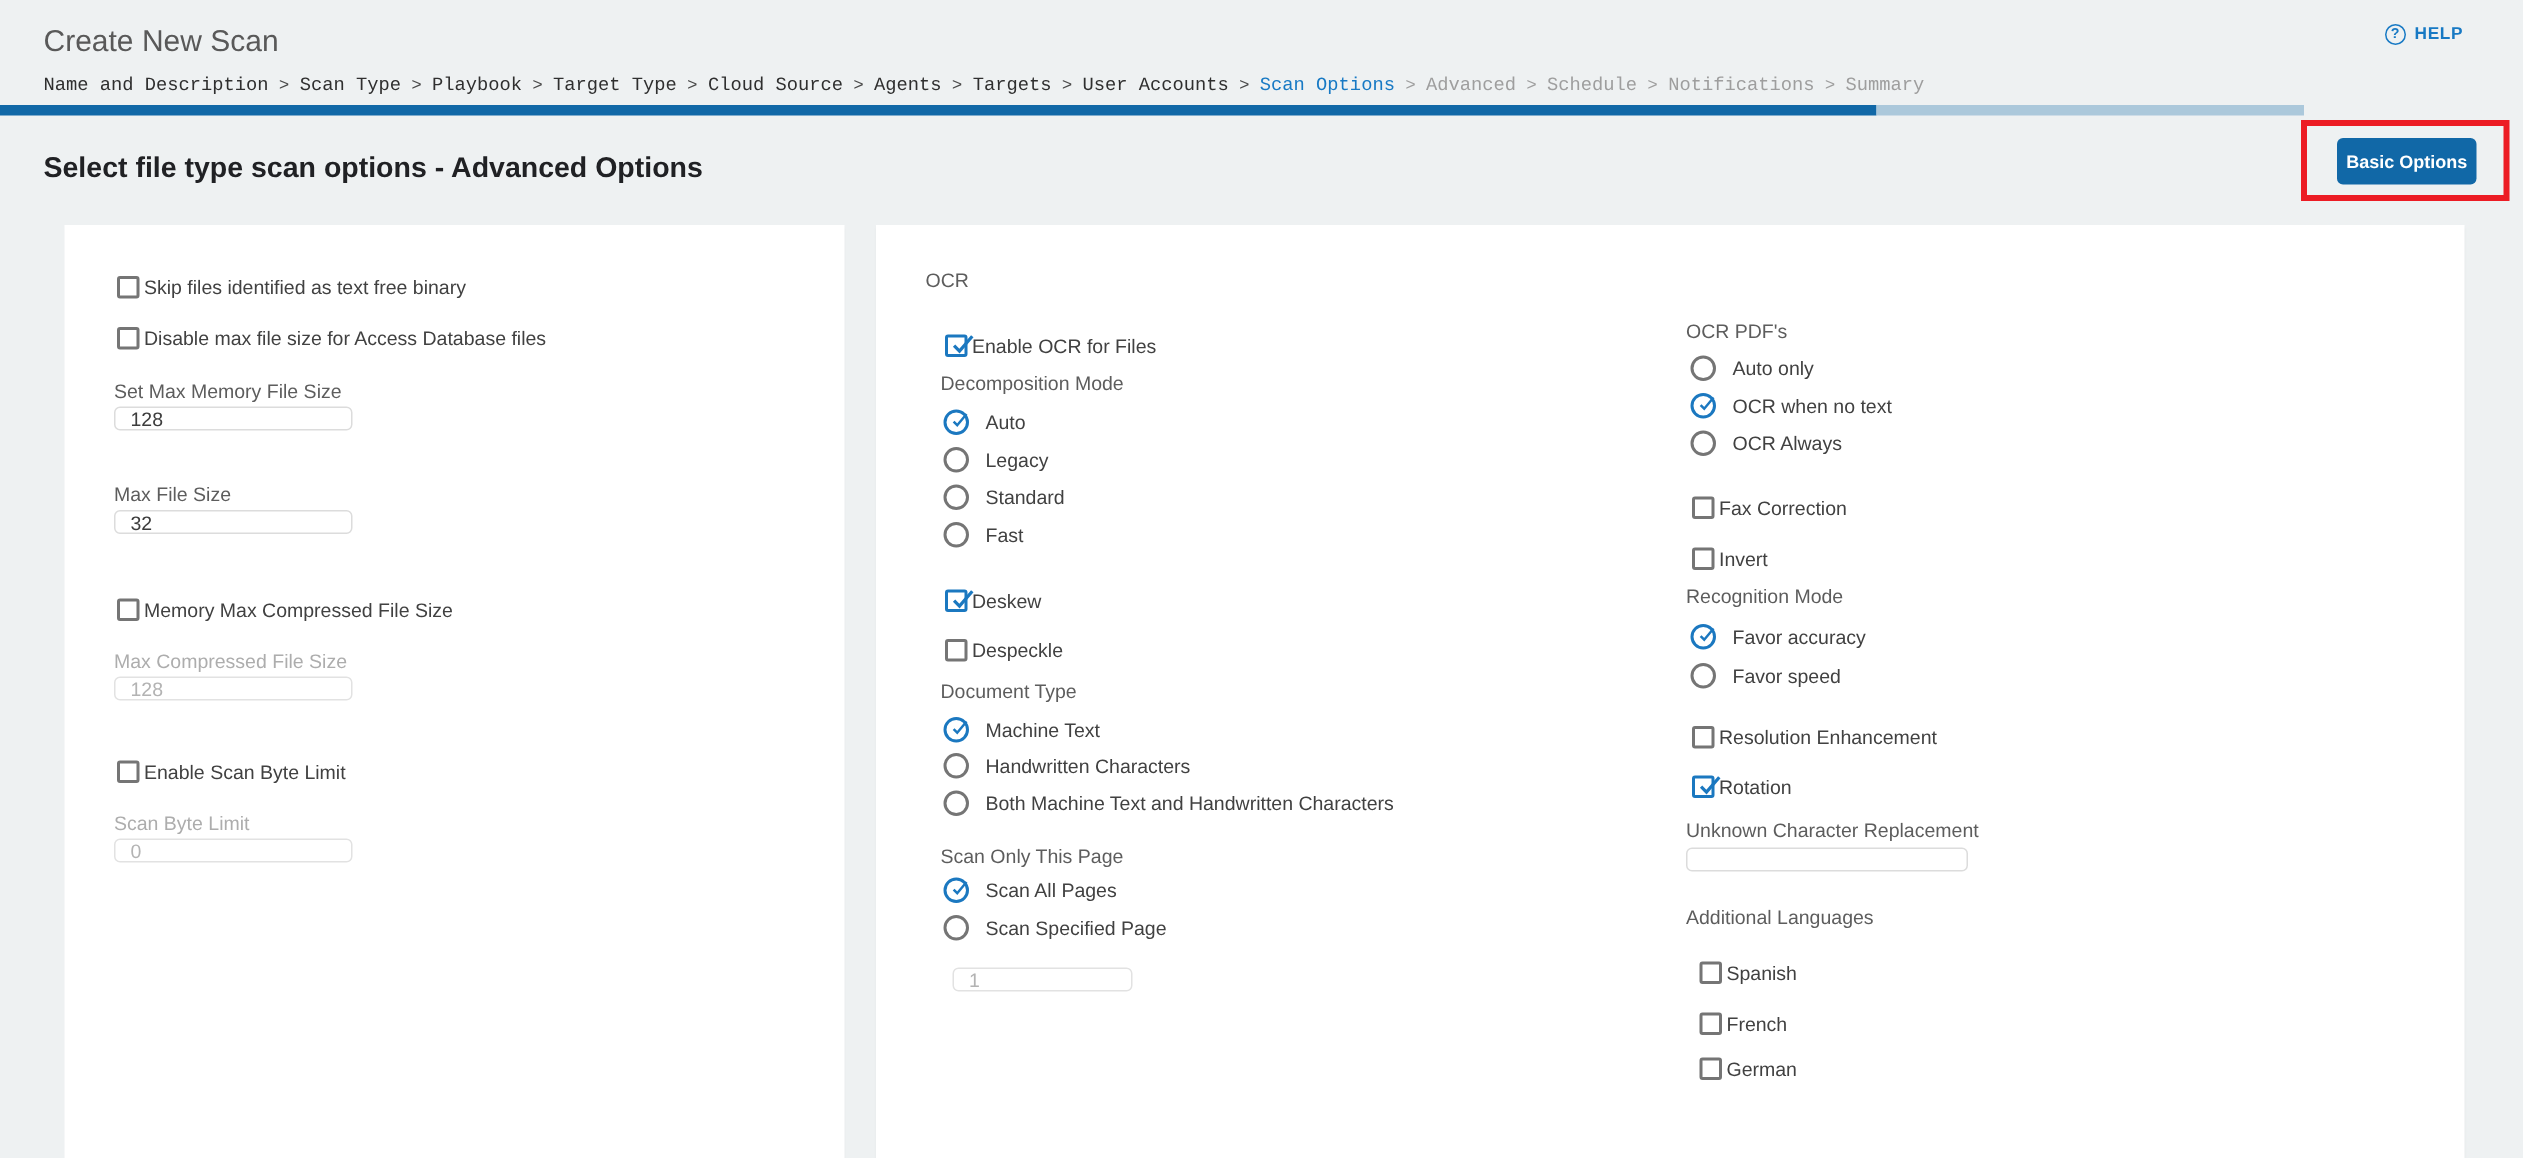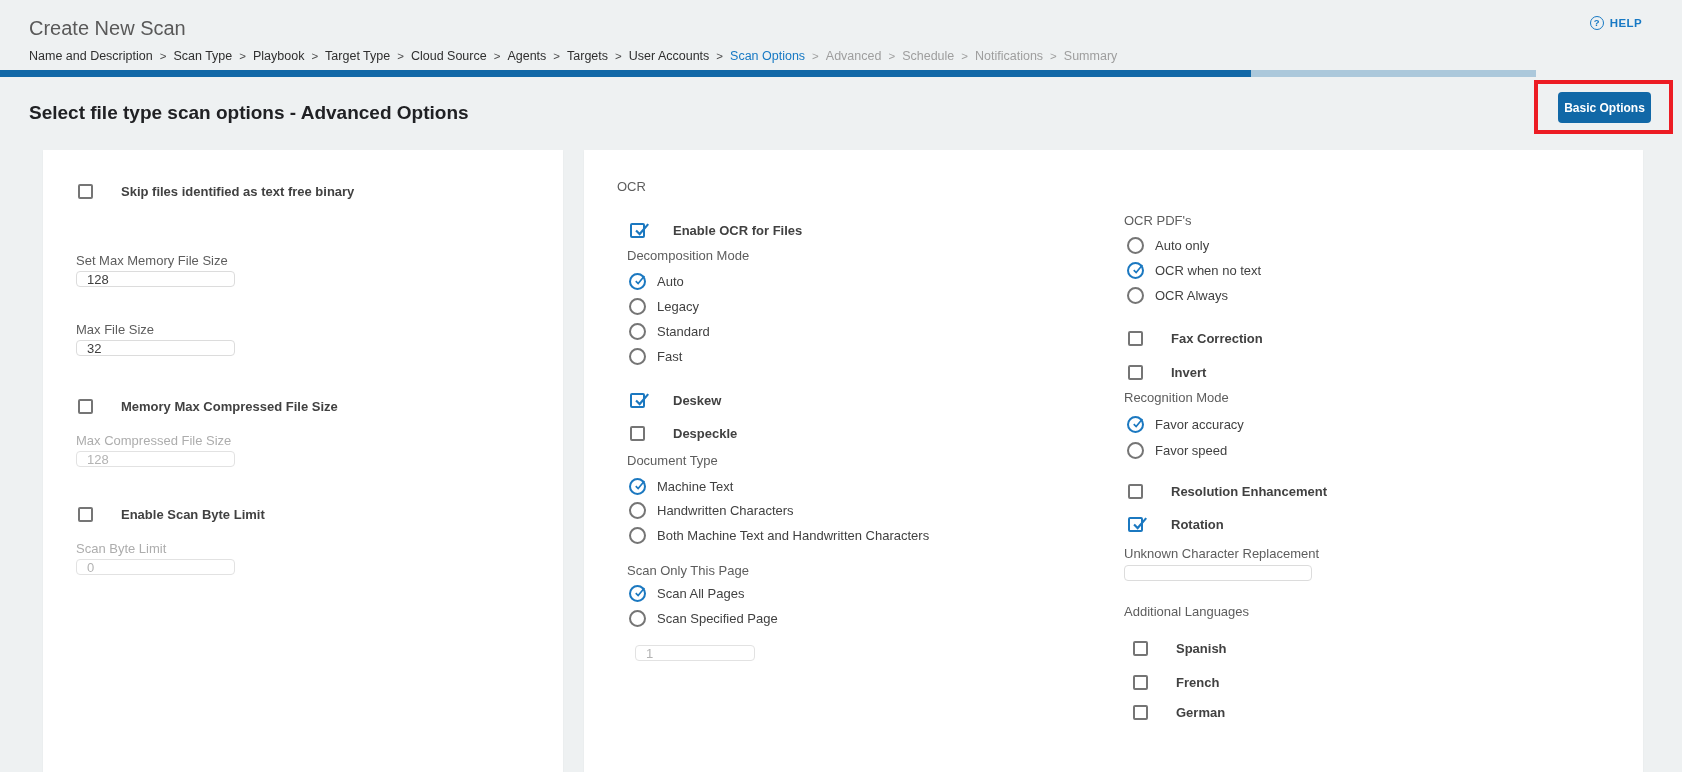--- a/index.html
+++ b/index.html
@@ -23,21 +23,21 @@
     background:var(--bg);
     font-family:"Liberation Sans", sans-serif;
     -webkit-font-smoothing:antialiased;
   }
   
   .page-title{position:absolute;left:29px;top:4px;font-size:20px;font-weight:400;color:#595959;}
   .help{position:absolute;right:40px;top:16px;display:flex;align-items:center;gap:6px;color:var(--accent);cursor:pointer;}
   .help-icon{width:14px;height:14px;border:1.5px solid var(--accent);border-radius:50%;font-size:9.5px;font-weight:700;display:flex;align-items:center;justify-content:center;line-height:1;}
   .help-label{font-size:11.5px;font-weight:700;letter-spacing:.4px;}
   .breadcrumb{position:absolute;left:29px;top:49px;font-size:12.5px;color:#333;white-space:nowrap;}
-  .crumb{cursor:default;}
+  .crumb{cursor:default;font-family:Liberation Mono, monospace;}
   .crumb.done{color:#2f2f2f;}
   .crumb.active{color:var(--accent);}
   .crumb.upcoming{color:#9e9e9e;}
   .crumb-sep{margin:0 7px;font-size:11.5px;}
   .crumb-sep.done{color:#4a4a4a;}
   .crumb-sep.upcoming{color:#9e9e9e;}
   .progress-track{position:absolute;left:0;top:70px;width:1682px;height:7px;}
   .progress-complete{position:absolute;left:0;top:0;height:7px;background:var(--bar-dark);}
   .progress-current{position:absolute;top:0;height:7px;background:var(--bar-light);}
   
@@ -45,21 +45,21 @@
   .annotation-box{position:absolute;left:1534px;top:80px;width:139px;height:54px;border:4px solid var(--red);}
   .basic-options-btn{position:absolute;left:1558px;top:92px;width:93px;height:31px;background:var(--btn);color:#fff;
     font-size:12px;font-weight:700;border:none;border-radius:4px;display:flex;align-items:center;justify-content:center;
     font-family:"Liberation Sans",sans-serif;cursor:pointer;}
   
   .panel{position:absolute;top:150px;background:var(--panel);box-shadow:0 1px 2px rgba(0,0,0,.04);}
   .panel-left{left:43px;width:520px;height:622px;}
   .panel-right{left:584px;width:1059px;height:622px;}
   
   .row{position:absolute;display:flex;align-items:center;height:20px;font-size:13px;color:var(--txt);}
-  .cb-row{gap:28px;cursor:pointer;font-weight:bold;}
+  .cb-row{gap:3px;cursor:pointer;}
   .radio-row{gap:11px;cursor:pointer;}
   .lbl{white-space:nowrap;}
   .sec-label{position:absolute;font-size:13px;color:var(--label);white-space:nowrap;}
   .sec-label.muted{color:var(--muted);}
   .cb{width:15px;height:15px;border:2px solid #757575;border-radius:2px;position:relative;flex:none;background:#fff;}
   .cb .tick{display:none;position:absolute;left:0px;top:-4px;width:18px;height:18px;overflow:visible;}
   .cb[data-checked="true"]{border-color:var(--check);color:var(--check);}
   .cb[data-checked="true"] .tick{display:block;}
   .radio{width:17px;height:17px;border:2px solid #757575;border-radius:50%;position:relative;flex:none;background:#fff;}
   .radio .tick{display:none;position:absolute;left:1px;top:-2px;width:15px;height:15px;overflow:visible;}
@@ -91,20 +91,24 @@
 <div class="annotation-box"></div>
 <button class="basic-options-btn">Basic Options</button>
 
 <section class="panel panel-left">
 
   <div class="row cb-row" style="left:35px;top:31px">
     <span class="cb" data-checked="false"></span>
     <span class="lbl">Skip files identified as text free binary</span>
   </div>
 
+  <div class="row cb-row" style="left:35px;top:65px">
+    <span class="cb" data-checked="false"></span>
+    <span class="lbl">Disable max file size for Access Database files</span>
+  </div>
 
   <span class="sec-label" style="left:33px;top:103px">Set Max Memory File Size</span>
   <input class="text-input" style="left: 33px; top: 121px; width: 159px;" value="128">
 
   <span class="sec-label" style="left:33px;top:172px">Max File Size</span>
   <input class="text-input" style="left: 33px; top: 190px; width: 159px;" value="32">
 
   <div class="row cb-row" style="left:35px;top:246px">
     <span class="cb" data-checked="false"></span>
     <span class="lbl">Memory Max Compressed File Size</span>

